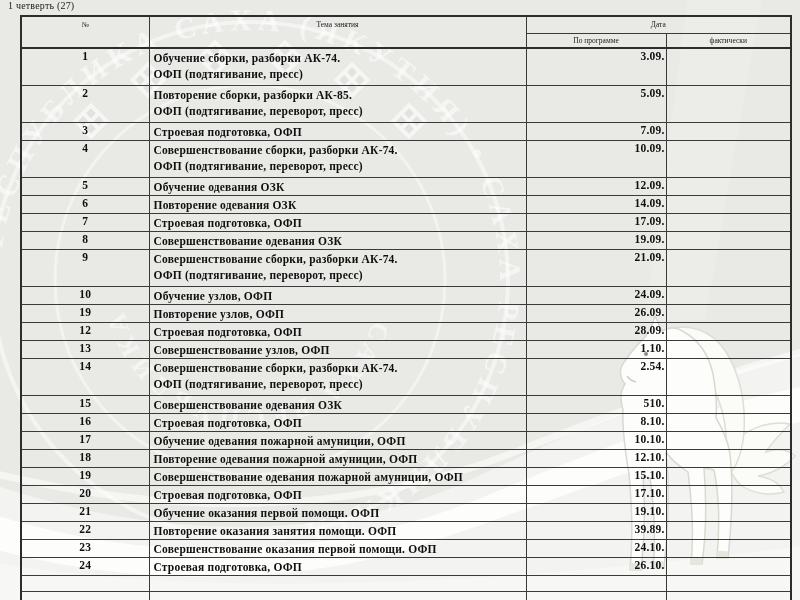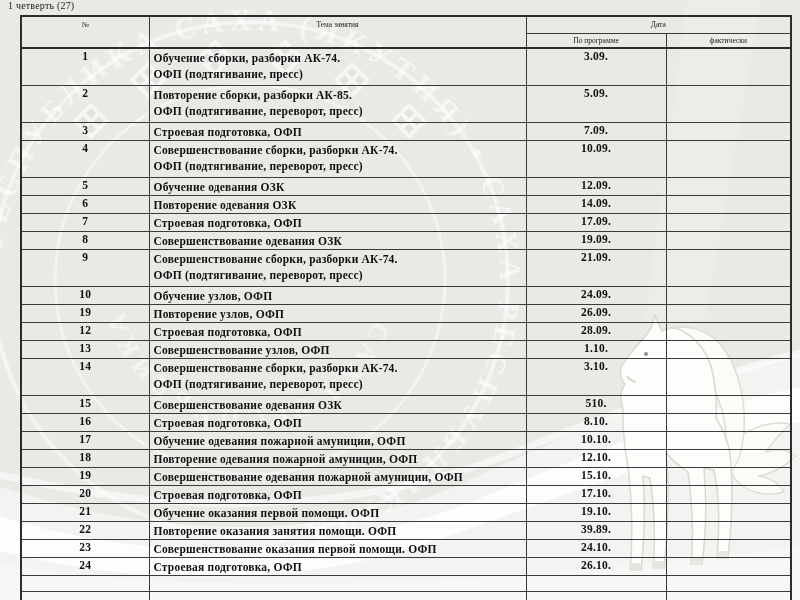--- a/index.html
+++ b/index.html
@@ -29,21 +29,21 @@
   th.h-merged{vertical-align:top;padding-top:3px;}
   tbody td{
     font-size:11.5px;font-weight:bold;color:#101010;
     vertical-align:top;letter-spacing:.2px;
   }
   tr.row-short{height:16px;}
   tr.row-tall{height:37px;}
   td.row-number-cell{text-align:center;padding-top:1px;}
   td.topic-cell{padding:1px 2px 0 4px;}
   .topic-line{line-height:16px;white-space:nowrap;}
-  td.date-program-cell,td.date-actual-cell{text-align:center;padding-top:1px;}
+  td.date-program-cell,td.date-actual-cell{text-align:right;padding-top:1px;}
 </style>
 </head>
 <body>
 
 <div class="stage">
 
   <svg class="bg" viewBox="0 0 800 600">
     <defs>
       <path id="sealRing" d="M 0,280 a 250,250 0 1 1 500,0 a 250,250 0 1 1 -500,0"></path>
       <path id="sealRingInner" d="M 120,280 a 130,130 0 1 1 260,0 a 130,130 0 1 1 -260,0"></path>
@@ -256,21 +256,21 @@
           </td>
           <td class="date-program-cell">1.10.</td>
           <td class="date-actual-cell"></td>
         </tr>
         <tr class="row-tall">
           <td class="row-number-cell">14</td>
           <td class="topic-cell">
             <div class="topic-line">Совершенствование сборки, разборки АК-74.</div>
             <div class="topic-line">ОФП (подтягивание, переворот, пресс)</div>
           </td>
-          <td class="date-program-cell">3.10.</td>
+          <td class="date-program-cell">2.54.</td>
           <td class="date-actual-cell"></td>
         </tr>
         <tr class="row-short">
           <td class="row-number-cell">15</td>
           <td class="topic-cell">
             <div class="topic-line">Совершенствование одевания ОЗК</div>
           </td>
           <td class="date-program-cell">510.</td>
           <td class="date-actual-cell"></td>
         </tr>

